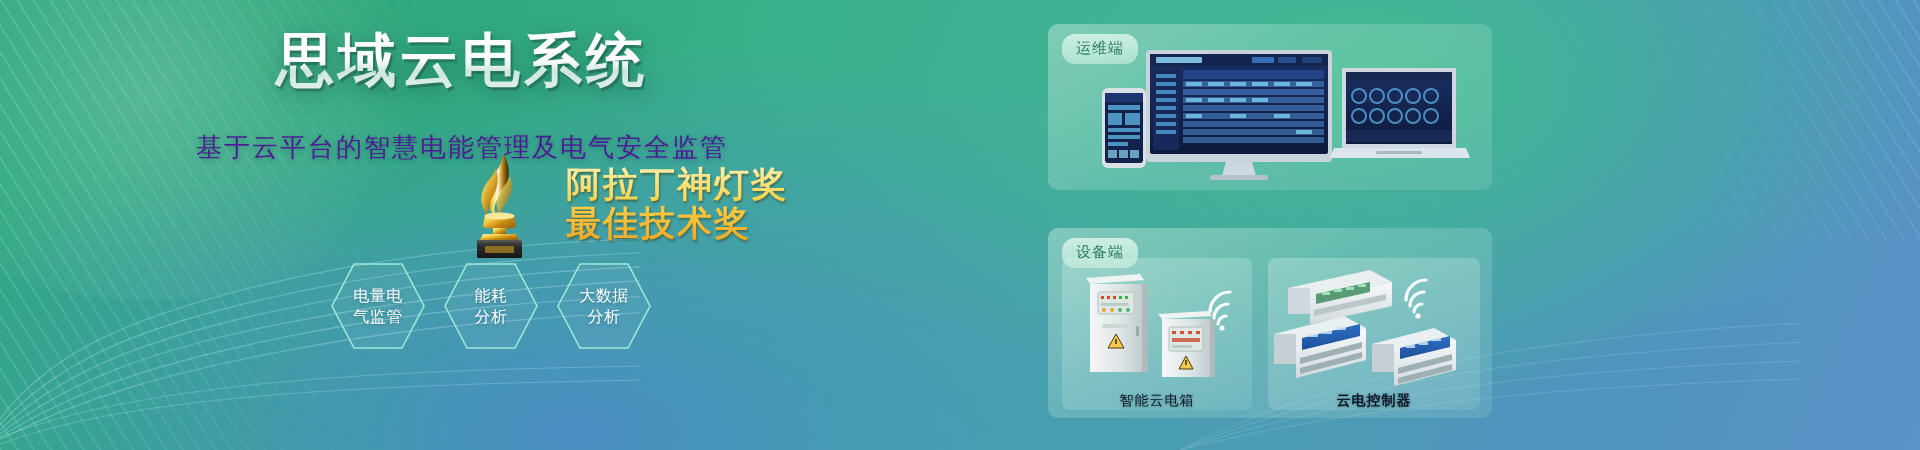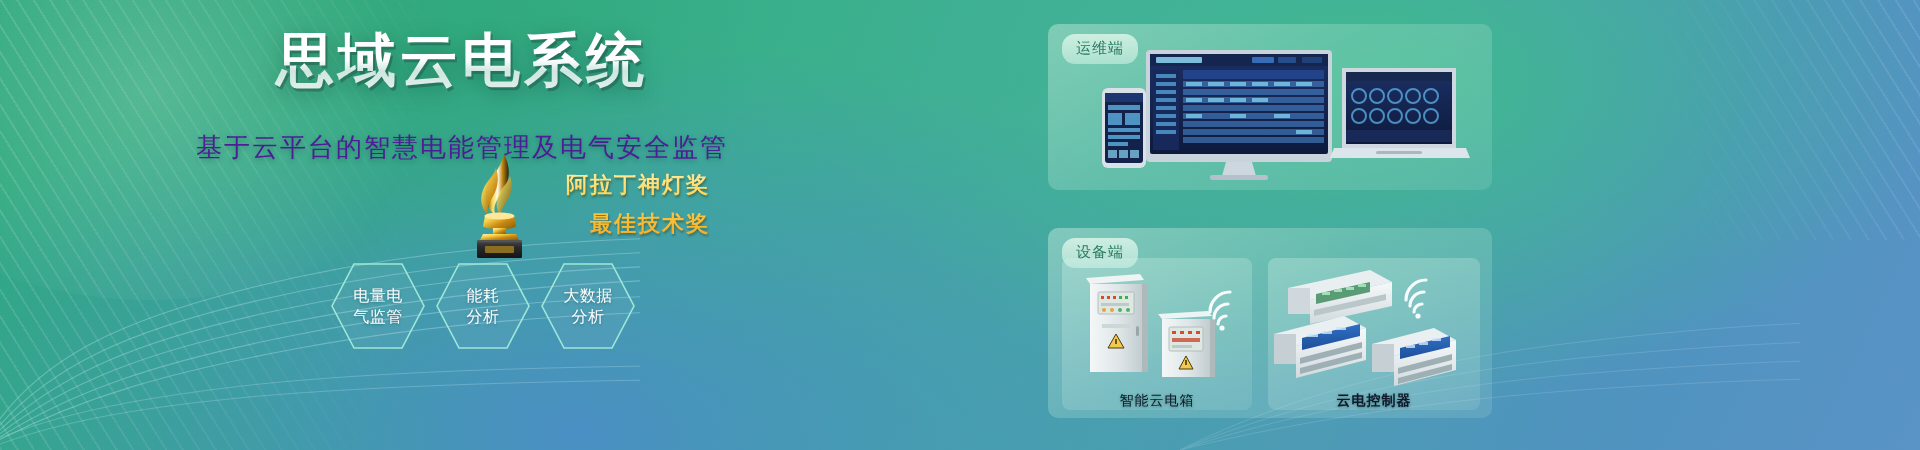--- a/index.html
+++ b/index.html
@@ -61,32 +61,31 @@
     padding-left:64px;
     margin-top:38px;
   }
 
   
   .trophy { position:absolute; left:452px; top:150px; width:96px; height:110px; }
 
   .awards {
     position:absolute; left:566px; top:165px;
     font-family:"DejaVu Sans", sans-serif;
-    font-size:22px; font-weight:bold; line-height:39px;
+    font-size:35px; font-weight:bold; line-height:39px;
     letter-spacing:2px;
     background:linear-gradient(180deg,#fff0b0 0%, #ffd24a 45%, #f0a820 100%);
     -webkit-background-clip:text; background-clip:text;
     color:transparent; -webkit-text-fill-color:transparent;
     filter:drop-shadow(1px 2px 1px rgba(60,45,0,.45));
-    text-align:right;
   }
   .awards div { white-space:nowrap; }
 
   
-  .tags { position:absolute; left:322px; top:258px; display:flex; gap:9px; padding-left:8px; }
+  .tags { position:absolute; left:322px; top:258px; display:flex; gap:17px; padding-left:8px; }
   .tag {
     position:relative; width:96px; height:96px;
     display:flex; align-items:center; justify-content:center;
     text-align:center; color:#ffffff; font-size:16px; line-height:21px;
     font-family:"DejaVu Sans", sans-serif;
     letter-spacing:.5px;
   }
   .tag .hex {
     position:absolute; inset:0;
   }

